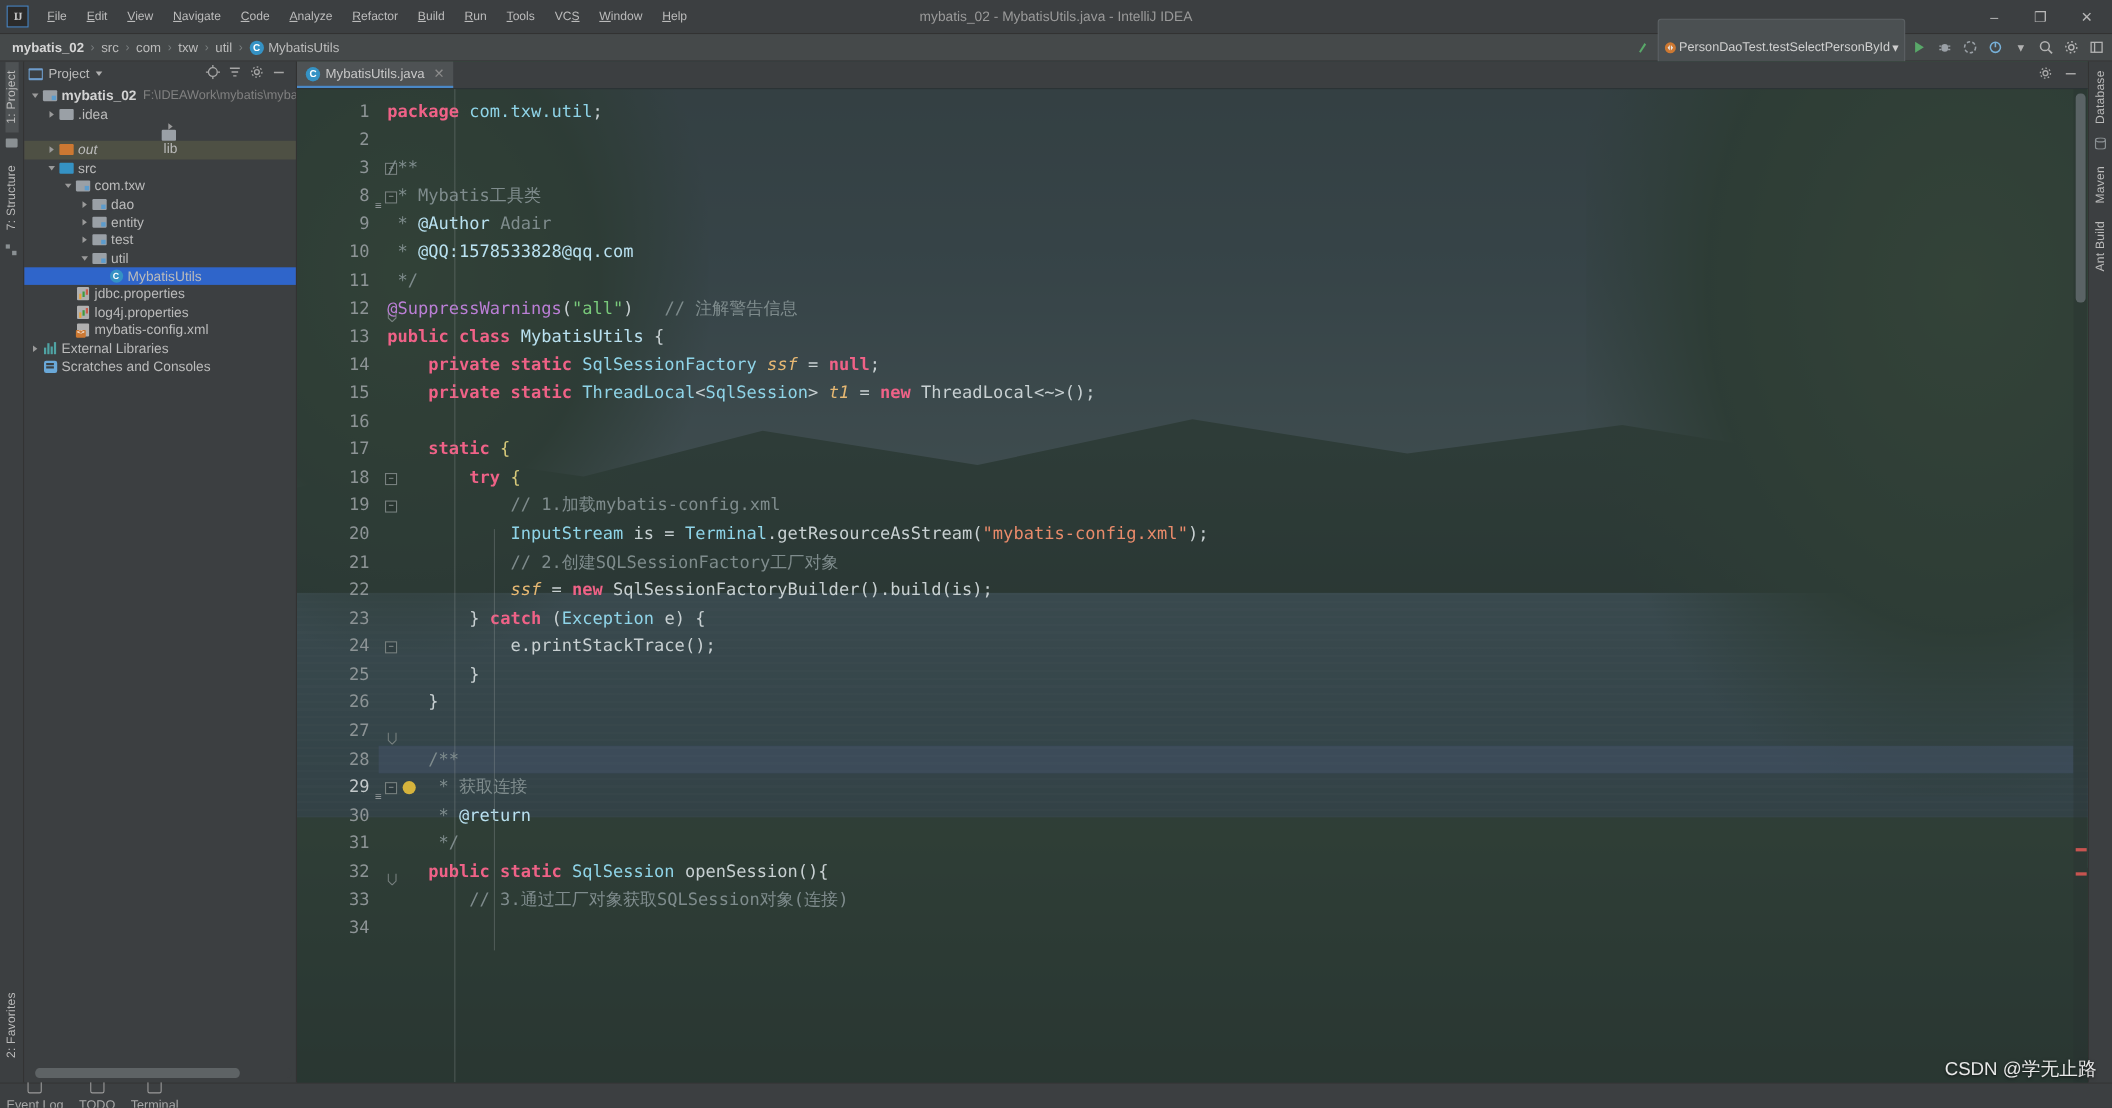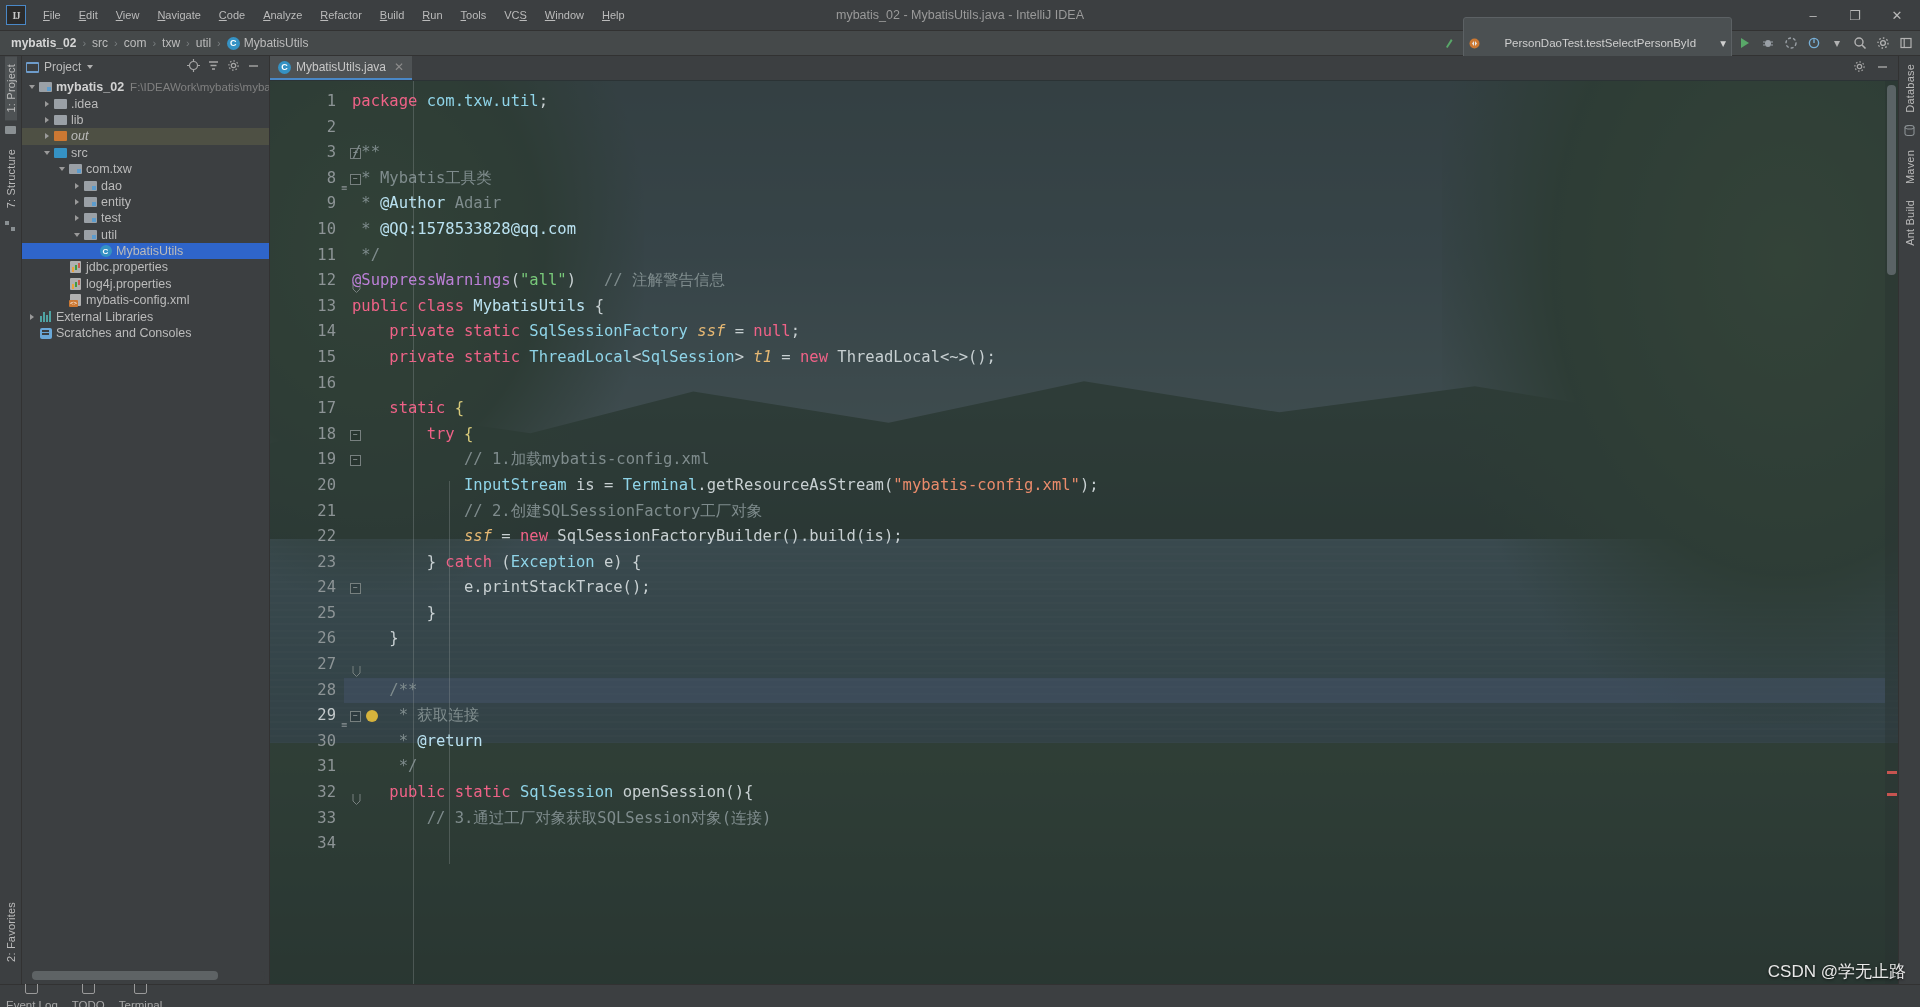--- a/index.html
+++ b/index.html
@@ -25,21 +25,21 @@
   
   .navbar{height:24px;background:#45494a;display:flex;align-items:center;flex:none;
           border-bottom:1px solid #323232;font-size:12px;position:relative;}
   .crumbs{display:flex;align-items:center;padding-left:6px;gap:0px;}
   .crumb{color:#bcbcbc;padding:1px 5px;display:flex;align-items:center;gap:4px;white-space:nowrap;}
   .crumb.bold{color:#d6d6d6;font-weight:bold;}
   .crumb-sep{color:#7a7f80;font-size:11px;padding:0 1px;}
   .cls-badge{width:13px;height:13px;border-radius:50%;background:#3592c4;color:#fff;font-size:9px;
              display:flex;align-items:center;justify-content:center;font-weight:bold;}
   .tb-right{margin-left:auto;display:flex;align-items:center;gap:3px;padding-right:4px;}
-  .runcfg{display:flex;align-items:center;gap:24px;background:#4b5052;border:1px solid #5c6164;
+  .runcfg{display:flex;align-items:center;gap:2px;background:#4b5052;border:1px solid #5c6164;
           border-radius:3px;height:18px;padding:16px 5px;color:#cfcfcf;font-size:11.5px;}
   .tb-ico{width:20px;height:18px;display:flex;align-items:center;justify-content:center;color:#b2b2b2;font-size:12px;}
   .tb-ico.green{color:#59a869;}
   .tri-right{width:0;height:0;border-left:8px solid #59a869;border-top:5px solid transparent;border-bottom:5px solid transparent;}
 
   
   .main{flex:1;display:flex;min-height:0;position:relative;}
 
   
   .vstrip{width:21px;background:#3c3f41;display:flex;flex-direction:column;align-items:center;
@@ -127,21 +127,21 @@
   .fold-sq{position:absolute;right:-17px;top:8px;width:9px;height:9px;border:1px solid #77807f;
            color:#9aa2a2;font-size:8px;line-height:7px;text-align:center;background:rgba(0,0,0,.12);}
   .fold-cap{position:absolute;right:-17px;top:8px;width:9px;height:11px;}
   .docmark{position:absolute;right:-2px;top:9px;color:#8d9496;font-size:10px;letter-spacing:-1px;}
   .bulb{position:absolute;right:-34px;top:7px;width:12px;height:12px;border-radius:50%;background:#d6b33c;}
 
   .code{flex:1;min-width:0;padding-top:8px;position:relative;overflow:hidden;}
   .ln{height:25.6px;line-height:25.6px;white-space:pre;padding-left:8px;color:#c8d0d2;}
   .ln.cur{background:rgba(72,88,116,0.40);}
   .vline{position:absolute;top:0;bottom:0;width:1px;background:rgba(140,150,150,.35);}
-  .kw2{color:#ef6287;font-weight:normal;}
+  .kw2{color:#ef6287;font-weight:bold;}
   .typ{color:#8fd4e8;}
   .cls{color:#b9e1f0;}
   .fld{color:#e6b873;font-style:italic;}
   .str{color:#e98b6b;}
   .str2{color:#79c97a;}
   .cm{color:#7f8c8d;}
   .ann{color:#bb7fd6;}
   .pl{color:#c8d0d2;}
   .brc{color:#d7c97a;}
 
@@ -337,21 +337,21 @@
           </div>
           <div class="trow" style="padding-left: 19px;">
             <span class="tarrow">
               <span class="ar-r"></span>
             </span>
             <span class="ticon">
               <span class="ic-folder"></span>
             </span>
             <span class="tlabel">.idea</span>
           </div>
-          <div class="trow" style="padding-left: 19px;">
+          <div class="trow" style="padding-left: 19px; flex-direction: column;">
             <span class="tarrow">
               <span class="ar-r"></span>
             </span>
             <span class="ticon">
               <span class="ic-folder"></span>
             </span>
             <span class="tlabel">lib</span>
           </div>
           <div class="trow hl" style="padding-left: 19px;">
             <span class="tarrow">

